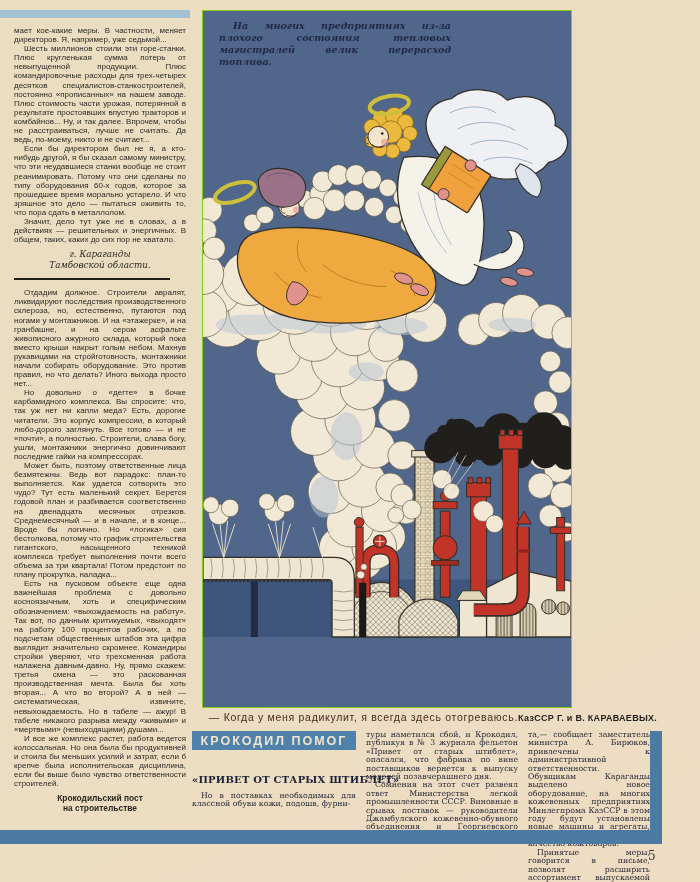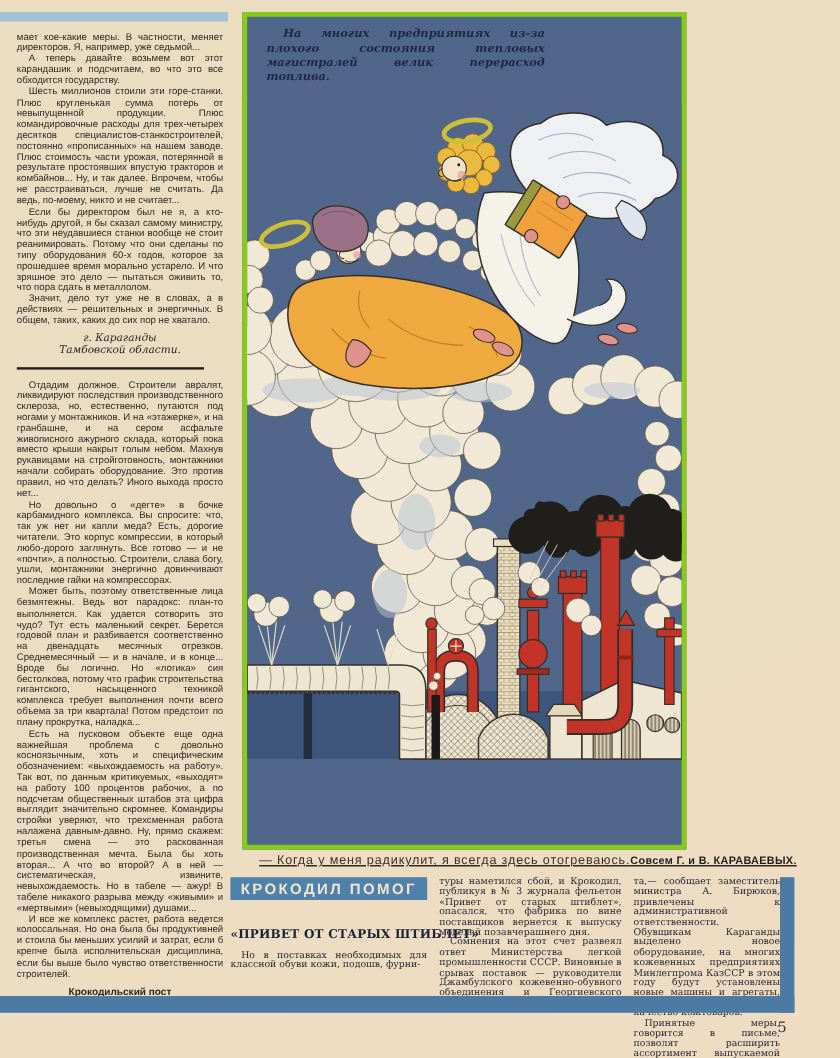--- a/index.html
+++ b/index.html
@@ -12,27 +12,27 @@
   .topbar{position:absolute;left:0;top:10px;width:190px;height:8px;background:#a2c1d3;}
   .leftcol{position:absolute;left:14px;top:26px;width:172px;color:#2d2a23;}
   .leftcol p{margin:0;font-size:8px;line-height:9.1px;text-align:justify;text-indent:10px;}
   .leftcol p.noind{text-indent:0;}
   .sig-serif{font-family:"DejaVu Serif",serif;font-style:italic;font-size:8.8px;line-height:10.5px;
     text-align:center;margin-top:5px;color:#2a2620;}
   .rule{height:2px;background:#211d17;margin:8px 16px 8px 0;}
   .sig-bold{font-weight:bold;font-size:8.4px;line-height:9.8px;text-align:center;margin-top:6px;color:#2b2720;}
   
   .panel{position:absolute;left:202px;top:10px;width:370px;height:698px;
-    border:4px solid #84cc16;box-sizing:border-box;background:#51668b;}
+    border:1px solid #84cc16;box-sizing:border-box;background:#51668b;}
   .panel svg{position:absolute;left:0;top:0;width:100%;height:100%;}
   .lead{position:absolute;left:16px;top:9px;width:232px;
     font-family:"DejaVu Serif",serif;font-weight:bold;font-style:italic;
     font-size:9.5px;line-height:12px;color:#1f2746;text-align:justify;text-indent:14px;}
   .caption-row{position:absolute;left:202px;top:711px;width:462px;height:16px;
-    display:flex;justify-content:flex-end;align-items:baseline;text-decoration:underline;}
+    display:flex;justify-content:center;align-items:baseline;}
   .caption{font-size:10.5px;letter-spacing:.7px;color:#4b2a21;}
   .credit{font-size:9px;font-weight:bold;color:#211e1a;letter-spacing:.3px;}
   
   .bottom{position:absolute;left:192px;top:731px;width:458px;
     display:grid;grid-template-columns:164px 152px 122px;column-gap:10px;
     font-family:"DejaVu Serif",serif;color:#282834;}
   .bottom p{margin:0;font-size:7.8px;line-height:8.4px;text-align:justify;text-indent:9px;}
   .bottom p.cont{text-indent:0;}
   .badge{height:19px;background:#4f81aa;color:#f1e6cd;font-family:"Liberation Sans",sans-serif;
     font-weight:bold;font-size:12.5px;letter-spacing:2px;display:flex;align-items:center;
@@ -44,21 +44,20 @@
   .pagenum{position:absolute;left:648px;top:849px;font-family:"DejaVu Serif",serif;
     font-size:12px;color:#38342c;z-index:4;}
 </style>
 </head>
 <body>
 
 <div class="topbar"></div>
 
 <div class="leftcol">
   <p class="noind">мает кое-какие меры. В частности, меняет директоров. Я, например, уже седьмой...</p>
-  <p>А теперь давайте возьмем вот этот карандашик и подсчитаем, во что это все обходится государству.</p>
   <p>Шесть миллионов стоили эти горе-станки. Плюс кругленькая сумма потерь от невыпущенной продукции. Плюс командировочные расходы для трех-четырех десятков специалистов-станкостроителей, постоянно «прописанных» на нашем заводе. Плюс стоимость части урожая, потерянной в результате простоявших впустую тракторов и комбайнов... Ну, и так далее. Впрочем, чтобы не расстраиваться, лучше не считать. Да ведь, по-моему, никто и не считает...</p>
   <p>Если бы директором был не я, а кто-нибудь другой, я бы сказал самому министру, что эти неудавшиеся станки вообще не стоит реанимировать. Потому что они сделаны по типу оборудования 60-х годов, которое за прошедшее время морально устарело. И что зряшное это дело — пытаться оживить то, что пора сдать в металлолом.</p>
   <p>Значит, дело тут уже не в словах, а в действиях — решительных и энергичных. В общем, таких, каких до сих пор не хватало.</p>
   <div class="sig-serif">
     <div>г. Караганды</div>
     <div>Тамбовской области.</div>
   </div>
   <div class="rule"></div>
   <p>Отдадим должное. Строители авралят, ликвидируют последствия производственного склероза, но, естественно, путаются под ногами у монтажников. И на «этажерке», и на гранбашне, и на сером асфальте живописного ажурного склада, который пока вместо крыши накрыт голым небом. Махнув рукавицами на стройготовность, монтажники начали собирать оборудование. Это против правил, но что делать? Иного выхода просто нет...</p>
   <p>Но довольно о «дегте» в бочке карбамидного комплекса. Вы спросите: что, так уж нет ни капли меда? Есть, дорогие читатели. Это корпус компрессии, в который любо-дорого заглянуть. Все готово — и не «почти», а полностью. Строители, слава богу, ушли, монтажники энергично довинчивают последние гайки на компрессорах.</p>
@@ -380,21 +379,21 @@
           <circle cx="104" cy="530" r="11"></circle>
           <circle cx="80" cy="528" r="10"></circle>
       </g>
     </g>
   </svg>
   <div class="lead">На многих предприятиях из-за плохого состояния тепловых магистралей велик перерасход топлива.</div>
 </div>
 
 <div class="caption-row">
   <span class="caption">— Когда у меня радикулит, я всегда здесь отогреваюсь.</span>
-  <span class="credit">Совсем Г. и В. КАРАВАЕВЫХ.</span>
+  <span class="credit">КазССР Г. и В. КАРАВАЕВЫХ.</span>
 </div>
 
 <div class="bottom">
   <div>
     <div class="badge">КРОКОДИЛ ПОМОГ</div>
     <div class="headline">«ПРИВЕТ ОТ СТАРЫХ ШТИБЛЕТ»</div>
     <p>Но в поставках необходимых для классной обуви кожи, подошв, фурни-</p>
   </div>
   <div>
     <p class="cont">туры наметился сбой, и Крокодил, публикуя в № 3 журнала фельетон «Привет от старых штиблет», опасался, что фабрика по вине поставщиков вернется к выпуску моделей позавчерашнего дня.</p>

